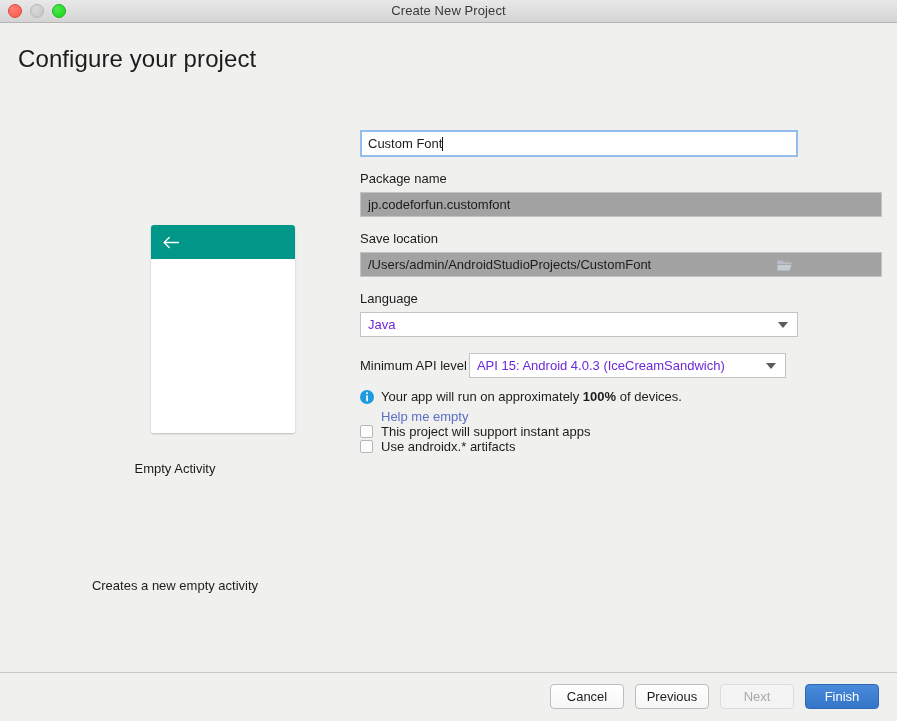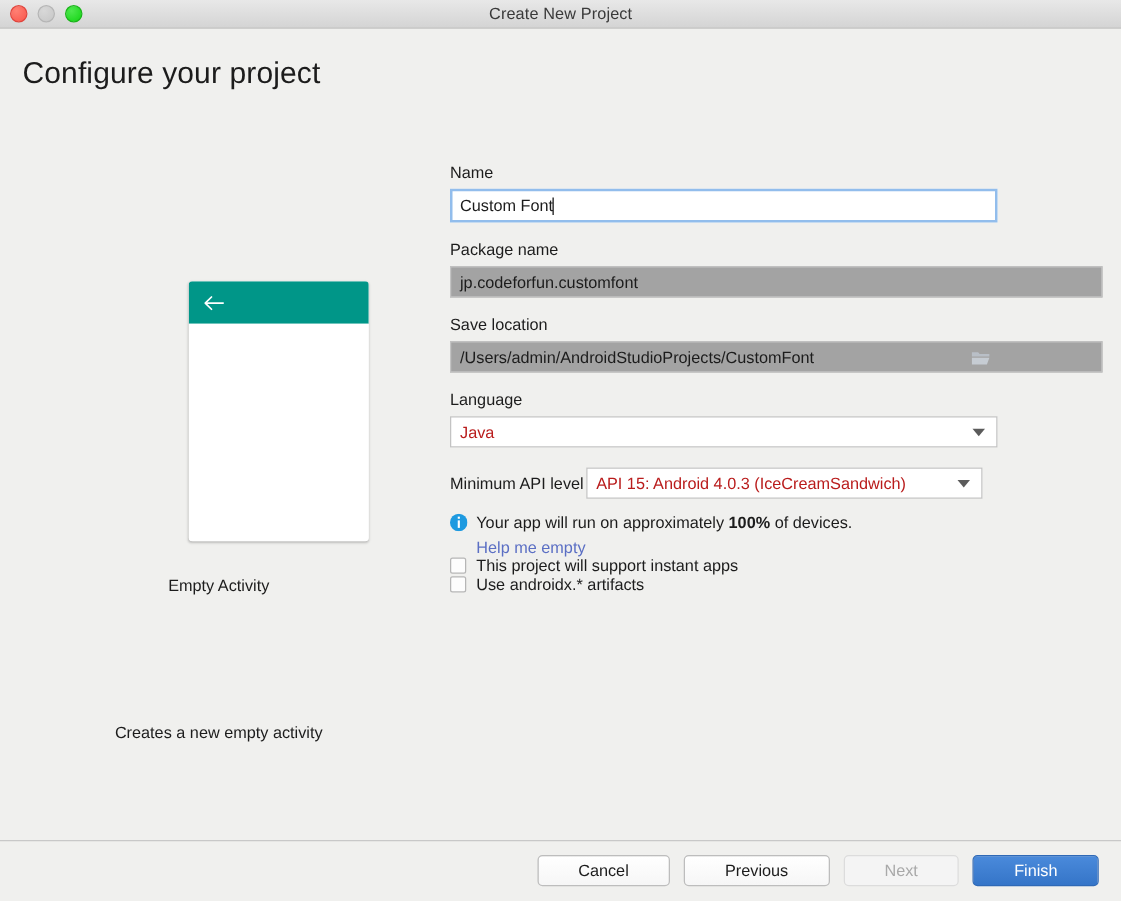--- a/index.html
+++ b/index.html
@@ -188,21 +188,21 @@
   }
   .field-group { margin-bottom: 14px; }
 
   .select-box {
     box-sizing: border-box;
     width: 438px;
     height: 25px;
     background: #ffffff;
     border: 1px solid #c3c3c3;
     font-size: 13px;
-    color: #b91c1c;
+    color: #6d28d9;
     padding: 0 7px;
     display: flex;
     align-items: center;
     position: relative;
   }
   .chevron {
     position: absolute;
     right: 9px;
     top: 50%;
     transform: translateY(-50%);
@@ -287,21 +287,21 @@
     position: absolute;
     right: 18px;
     top: 11px;
     display: flex;
     gap: 11px;
   }
   .btn {
     box-sizing: border-box;
     height: 25px;
     min-width: 74px;
-    padding: 0 32px;
+    padding: 0 0;
     font-family: "Liberation Sans", sans-serif;
     font-size: 13px;
     border-radius: 4px;
     border: 1px solid #bdbdbd;
     background: linear-gradient(to bottom, #ffffff 0%, #f6f6f6 100%);
     color: #1c1c1c;
     display: flex;
     align-items: center;
     justify-content: center;
     cursor: pointer;
@@ -346,21 +346,20 @@
         </div>
         <div class="phone-body"></div>
       </div>
       <div class="template-name">Empty Activity</div>
       <div class="template-desc">Creates a new empty activity</div>
     </div>
 
     <div class="form">
 
       <div class="field-group">
-        <span class="field-label">Name</span>
         <div class="input-box">
           <div class="input-render">
             <span>Custom Font</span>
               <span class="caret"></span>
           </div>
         </div>
       </div>
 
       <div class="field-group">
         <span class="field-label">Package name</span>

